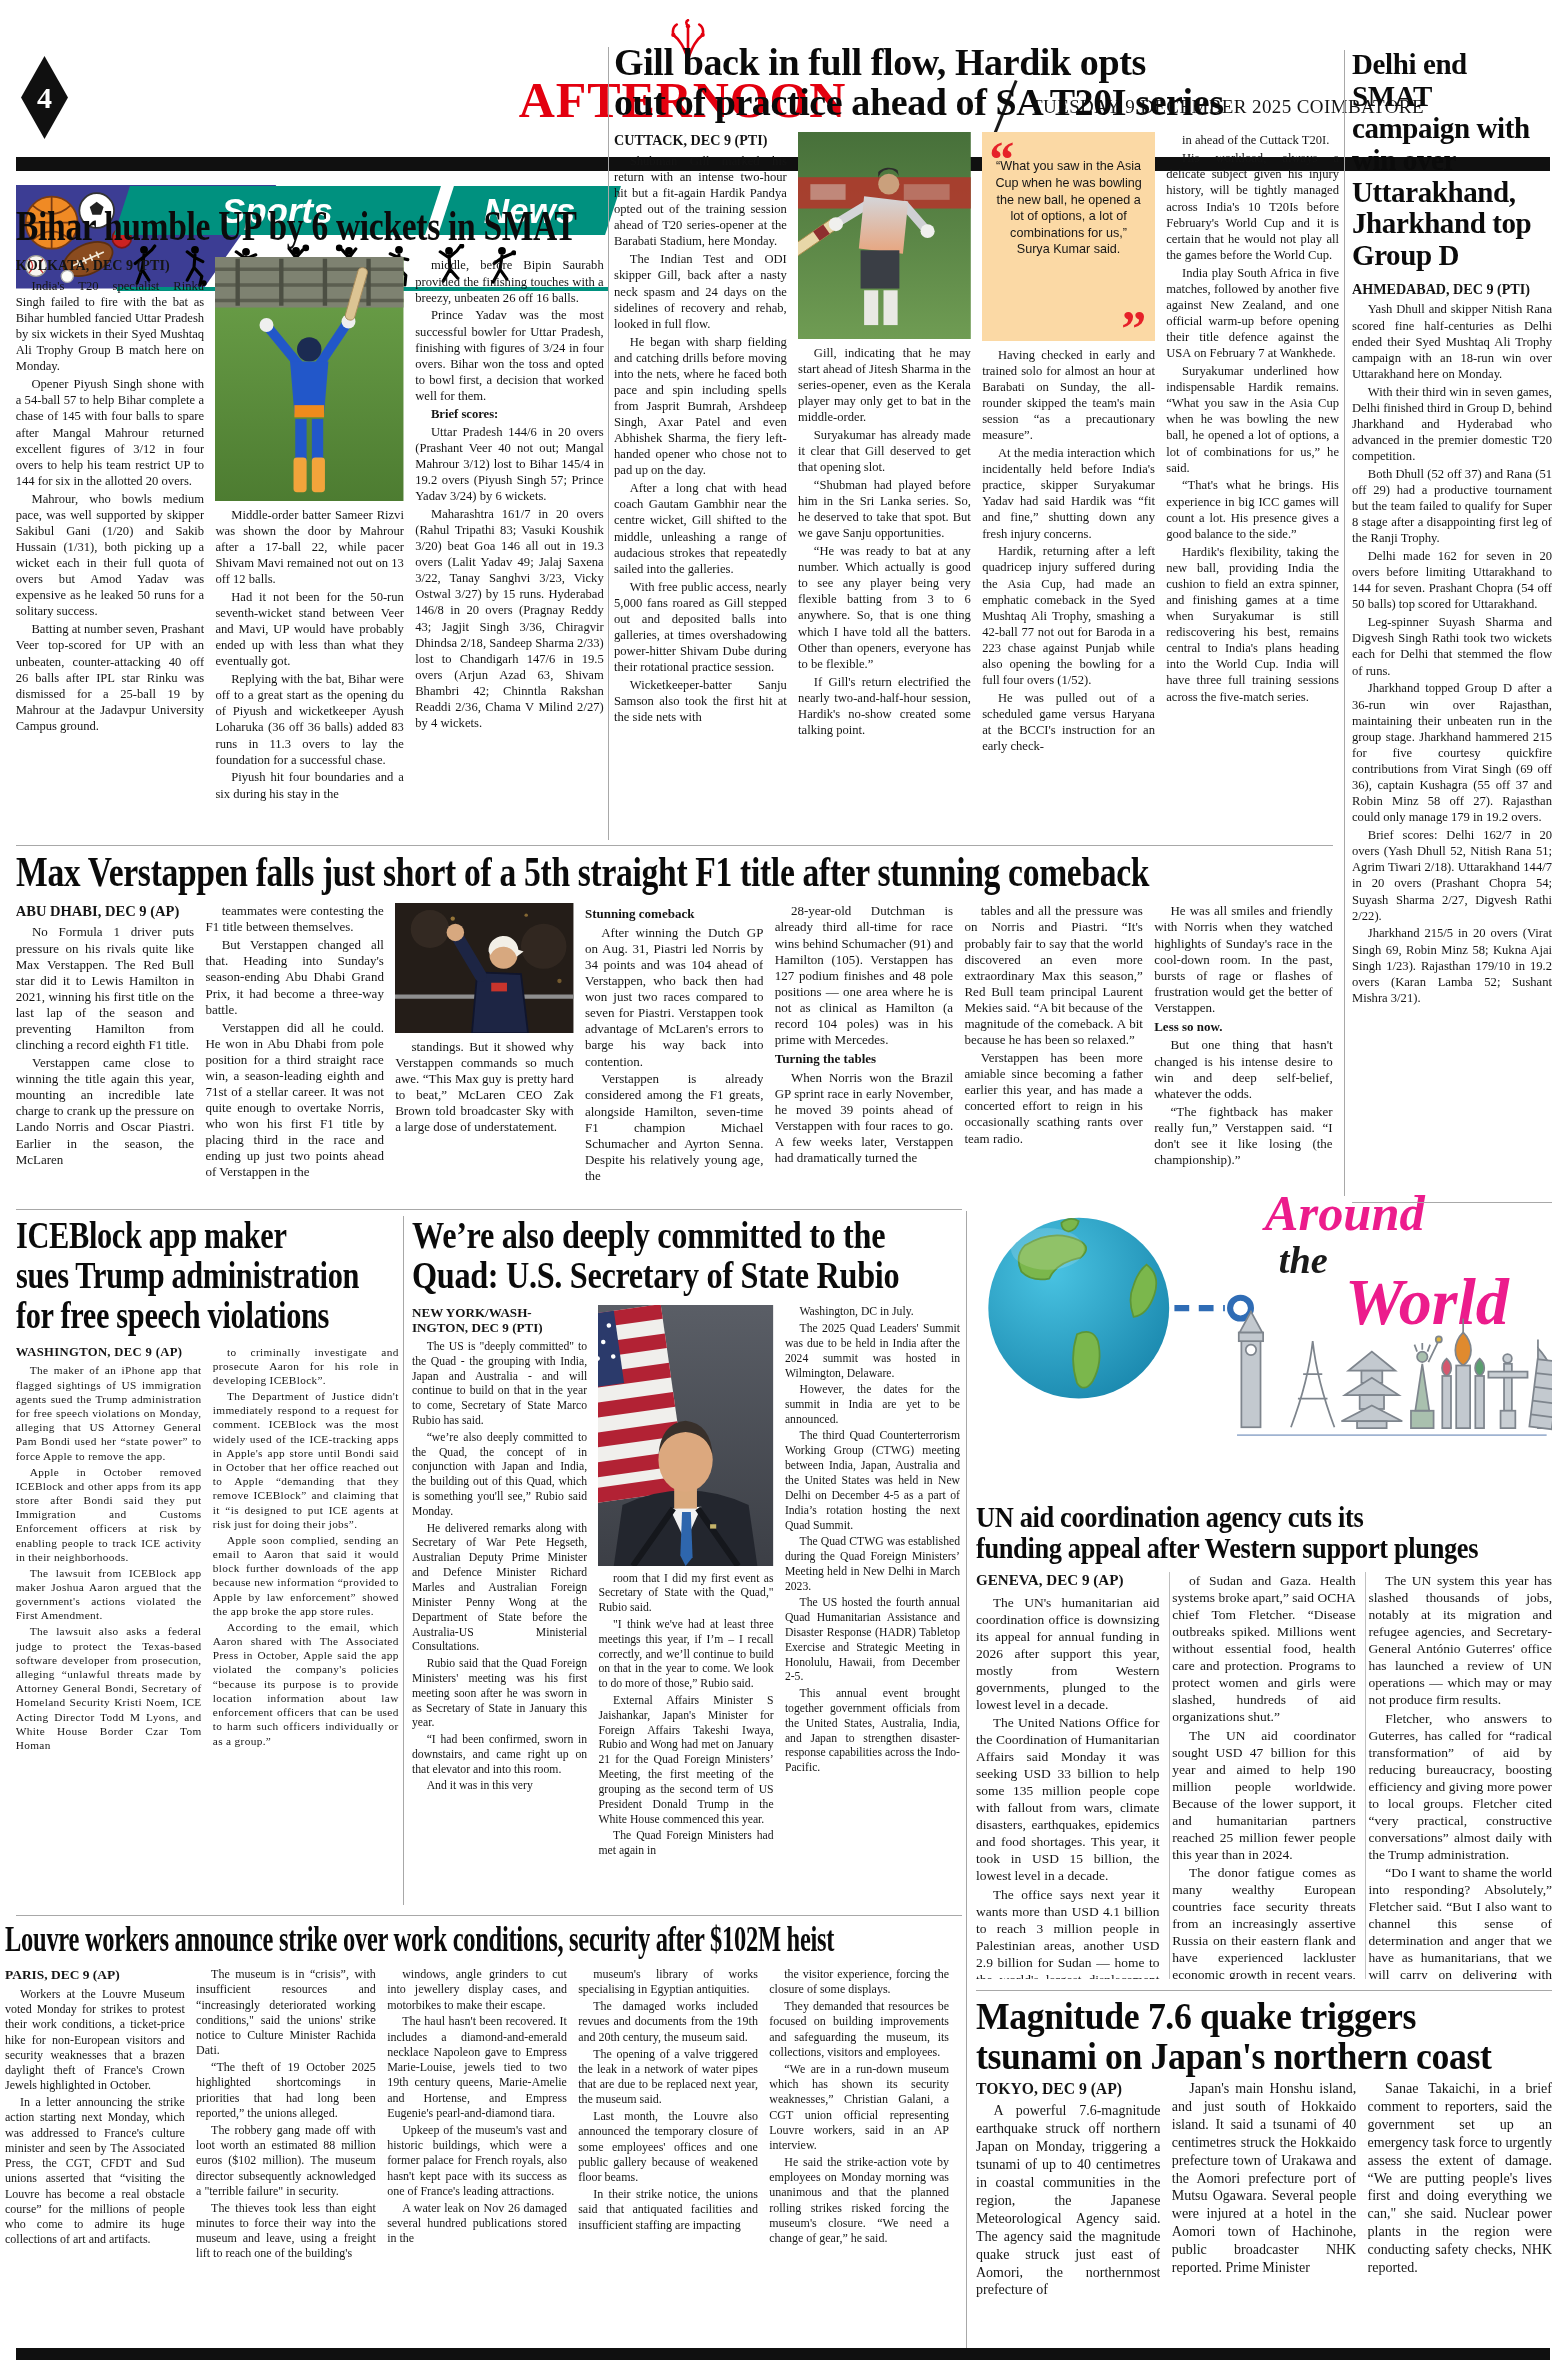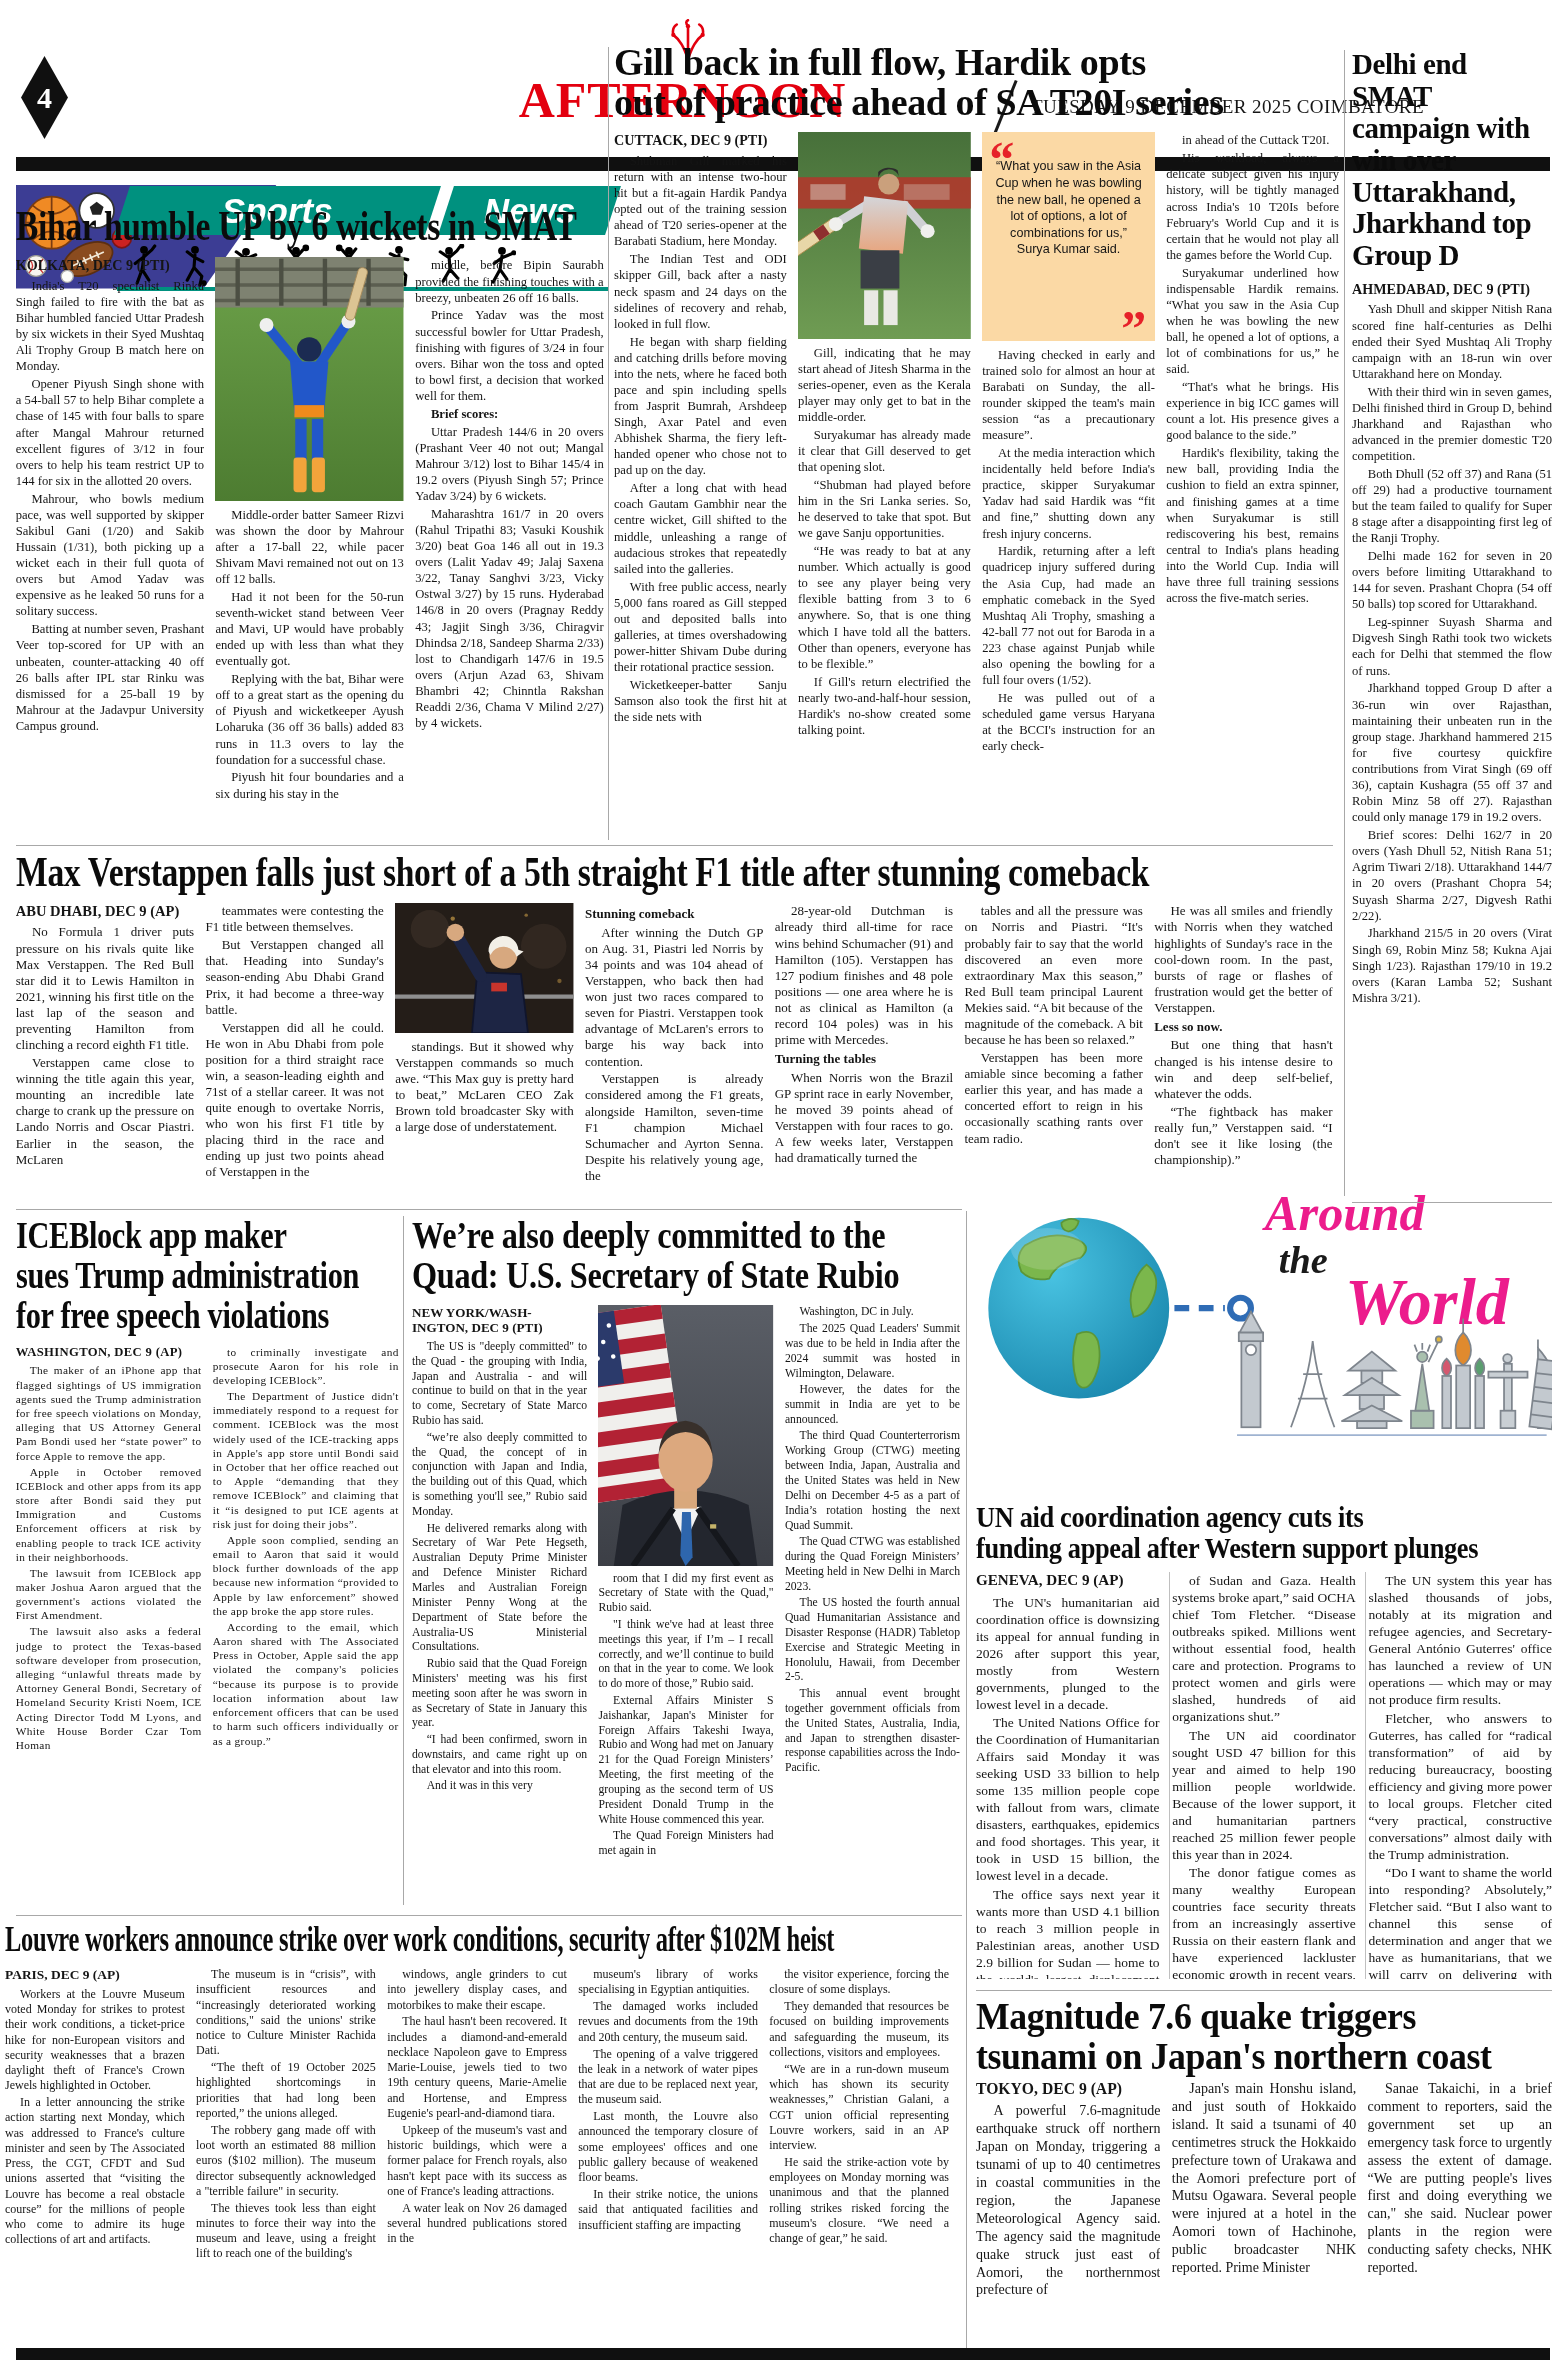--- a/index.html
+++ b/index.html
@@ -283,34 +283,35 @@
             <p class="para">Having checked in early and trained solo for almost an hour at Barabati on Sunday, the all-rounder skipped the team's main session “as a precautionary measure”.</p>
             <p class="para">At the media interaction which incidentally held before India's practice, skipper Suryakumar Yadav had said Hardik was “fit and fine,” shutting down any fresh injury concerns.</p>
             <p class="para">Hardik, returning after a left quadricep injury suffered during the Asia Cup, had made an emphatic comeback in the Syed Mushtaq Ali Trophy, smashing a 42-ball 77 not out for Baroda in a 223 chase against Punjab while also opening the bowling for a full four overs (1/52).</p>
             <p class="para">He was pulled out of a scheduled game versus Haryana at the BCCI's instruction for an early check-</p>
           </div>
       </div>
       <div class="col">
         <div>
             <p class="para">in ahead of the Cuttack T20I.</p>
             <p class="para">His workload, always a delicate subject given his injury history, will be tightly managed across India's 10 T20Is before February's World Cup and it is certain that he would not play all the games before the World Cup.</p>
+            <p class="para">India play South Africa in five matches, followed by another five against New Zealand, and one official warm-up before opening their title defence against the USA on February 7 at Wankhede.</p>
             <p class="para">Suryakumar underlined how indispensable Hardik remains. “What you saw in the Asia Cup when he was bowling the new ball, he opened a lot of options, a lot of combinations for us,” he said.</p>
             <p class="para">“That's what he brings. His experience in big ICC games will count a lot. His presence gives a good balance to the side.”</p>
             <p class="para">Hardik's flexibility, taking the new ball, providing India the cushion to field an extra spinner, and finishing games at a time when Suryakumar is still rediscovering his best, remains central to India's plans heading into the World Cup. India will have three full training sessions across the five-match series.</p>
           </div>
       </div>
     </div>
   </div>
 
   <div class="abs fs145" style="left:1352px;top:49px;width:200px;height:1150px">
     <div class="hl" style="font-size:29px;line-height:1.1;margin-bottom:8.7px">Delhi end SMAT campaign with win over Uttarakhand, Jharkhand top Group D</div>
     <div class="dl">AHMEDABAD, DEC 9 (PTI)</div>
     <div>
         <p class="para">Yash Dhull and skipper Nitish Rana scored fine half-centuries as Delhi ended their Syed Mushtaq Ali Trophy campaign with an 18-run win over Uttarakhand here on Monday.</p>
-        <p class="para">With their third win in seven games, Delhi finished third in Group D, behind Jharkhand and Rajasthan who advanced in the premier domestic T20 competition.</p>
+        <p class="para">With their third win in seven games, Delhi finished third in Group D, behind Jharkhand and Hyderabad who advanced in the premier domestic T20 competition.</p>
         <p class="para">Both Dhull (52 off 37) and Rana (51 off 29) had a productive tournament but the team failed to qualify for Super 8 stage after a disappointing first leg of the Ranji Trophy.</p>
         <p class="para">Delhi made 162 for seven in 20 overs before limiting Uttarakhand to 144 for seven. Prashant Chopra (54 off 50 balls) top scored for Uttarakhand.</p>
         <p class="para">Leg-spinner Suyash Sharma and Digvesh Singh Rathi took two wickets each for Delhi that stemmed the flow of runs.</p>
         <p class="para">Jharkhand topped Group D after a 36-run win over Rajasthan, maintaining their unbeaten run in the group stage. Jharkhand hammered 215 for five courtesy quickfire contributions from Virat Singh (69 off 36), captain Kushagra (55 off 37 and Robin Minz 58 off 27). Rajasthan could only manage 179 in 19.2 overs.</p>
         <p class="para">Brief scores: Delhi 162/7 in 20 overs (Yash Dhull 52, Nitish Rana 51; Agrim Tiwari 2/18). Uttarakhand 144/7 in 20 overs (Prashant Chopra 54; Suyash Sharma 2/27, Digvesh Rathi 2/22).</p>
         <p class="para">Jharkhand 215/5 in 20 overs (Virat Singh 69, Robin Minz 58; Kukna Ajai Singh 1/23). Rajasthan 179/10 in 19.2 overs (Karan Lamba 52; Sushant Mishra 3/21).</p>
       </div>
   </div>
 
   <div class="abs fs15" style="left:15.7px;top:851px;width:1317px;height:355px">

